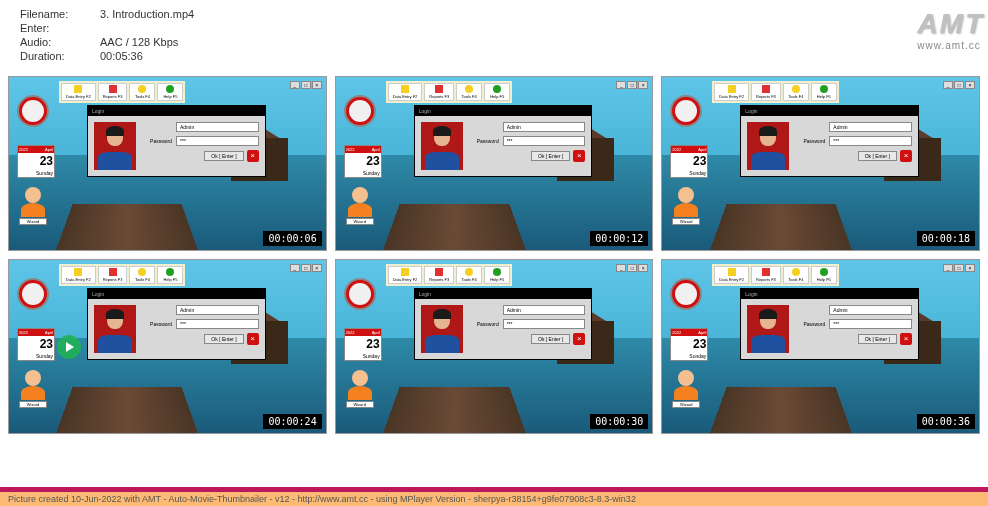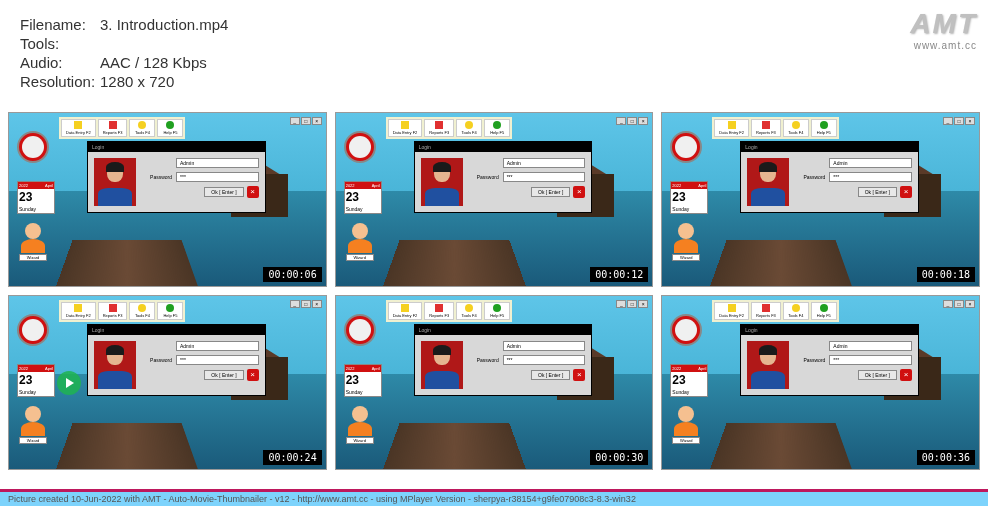--- a/index.html
+++ b/index.html
@@ -1,37 +1,37 @@
 <!DOCTYPE html>
 <html><head>
 <meta charset="utf-8">
 <style>
 *{margin:0;padding:0;box-sizing:border-box;font-family:Arial,sans-serif}
 body{background:#fff;width:988px;height:506px;position:relative;overflow:hidden}
-.header{padding:16px 20px;font-size:15px;color:#333}
+.header{padding:8px 20px;font-size:11px;color:#333}
 .header-row{display:flex;margin-bottom:2px}
 .header-label{width:80px}
-.logo{position:absolute;top:8px;right:11px;text-align:right}
+.logo{position:absolute;top:8px;right:4px;text-align:left}
 .logo-text{font-size:28px;font-weight:bold;font-style:italic;color:#c0c0c0;text-shadow:1px 1px 2px rgba(0,0,0,0.3);letter-spacing:2px}
 .logo-url{font-size:10px;color:#888;letter-spacing:1px}
 .grid{display:grid;grid-template-columns:repeat(3,1fr);gap:8px;padding:4px 8px}
 .thumb{position:relative;border:1px solid #999;height:175px;background:linear-gradient(180deg,#4fb4d8 0%,#3da0c8 40%,#2980a8 70%,#1a5a7a 100%);overflow:hidden}
 .thumb-sky{position:absolute;top:0;left:0;right:0;height:45%;background:linear-gradient(180deg,#5ec5e8,#4ab5d8)}
 .thumb-water{position:absolute;bottom:0;left:0;right:0;height:55%;background:linear-gradient(180deg,#2e8aa8,#1a5a7a)}
 .pier{position:absolute;bottom:0;left:15%;width:45%;height:50%;background:linear-gradient(90deg,#4a3525,#6a4a35,#4a3525);transform:perspective(200px) rotateX(45deg);transform-origin:bottom}
 .hut{position:absolute;right:12%;top:35%;width:18%;height:25%;background:#3a2818}
 .hut-roof{position:absolute;right:10%;top:28%;width:22%;height:10%;background:#5a3a28;clip-path:polygon(10% 100%,50% 0,90% 100%)}
 .toolbar{position:absolute;top:4px;left:50px;display:flex;gap:2px;background:#f0f0d0;padding:2px;font-size:5px}
 .tb-btn{background:#fff;border:1px solid #ccc;padding:1px 4px;display:flex;flex-direction:column;align-items:center;font-size:4px;min-width:26px}
 .tb-icon{width:8px;height:8px;margin-bottom:1px}
 .ctrl-box{position:absolute;top:4px;right:4px;display:flex;gap:1px}
 .ctrl-btn{width:10px;height:8px;background:#ddd;border:1px solid #888;font-size:5px;text-align:center}
 .clock{position:absolute;top:18px;left:8px;width:32px;height:32px;border-radius:50%;background:#d01010;border:2px solid #888}
 .clock::after{content:"";position:absolute;top:3px;left:3px;right:3px;bottom:3px;border-radius:50%;background:#f0f0f0}
-.calendar{position:absolute;top:68px;left:8px;width:38px;background:#fff;border:1px solid #888;font-size:5px;text-align:left}
+.calendar{position:absolute;top:68px;left:8px;width:38px;background:#fff;border:1px solid #888;font-size:5px;text-align:right}
 .cal-head{background:#d01010;color:#fff;padding:1px;display:flex;justify-content:space-between;font-size:4px}
 .cal-day{font-size:12px;font-weight:bold;padding:1px}
 .cal-dow{font-size:5px;padding:1px}
 .avatar{position:absolute;top:110px;left:10px;width:28px;height:32px}
 .avatar-head{width:16px;height:16px;border-radius:50%;background:#f5c090;margin:0 auto}
 .avatar-body{width:24px;height:14px;border-radius:50% 50% 0 0;background:#f58020;margin:0 auto}
 .avatar-label{font-size:4px;text-align:center;background:#fff;border:1px solid #888;margin-top:1px}
 .login-win{position:absolute;top:28px;left:78px;right:60px;background:#1a1a1a;border:1px solid #000}
 .login-title{background:#000;color:#aaa;font-size:5px;padding:2px 4px}
 .login-body{background:#d8d8d8;padding:6px;display:flex;gap:6px}
@@ -43,40 +43,40 @@
 .login-row{display:flex;align-items:center;margin-bottom:4px;gap:4px}
 .login-label{width:30px;text-align:right}
 .login-input{flex:1;background:#fff;border:1px solid #888;padding:1px 3px;font-size:5px;height:10px}
 .login-btns{display:flex;justify-content:flex-end;gap:3px;align-items:center}
 .login-btn{background:#e8e8e8;border:1px solid #888;padding:1px 6px;font-size:5px}
 .login-x{width:12px;height:12px;background:#d01010;border-radius:2px;color:#fff;font-size:8px;text-align:center;line-height:12px}
 .play-overlay{position:absolute;top:50%;left:48px;transform:translateY(-50%);width:24px;height:24px;border-radius:50%;background:rgba(30,180,80,0.85);display:none;align-items:center;justify-content:center}
 .play-overlay::after{content:"";border-left:8px solid #fff;border-top:5px solid transparent;border-bottom:5px solid transparent;margin-left:2px}
 .thumb.playing .play-overlay{display:flex}
 .timestamp{position:absolute;bottom:4px;right:4px;background:#000;color:#fff;font-size:10px;padding:2px 5px;font-family:monospace}
-.footer{position:absolute;bottom:0;left:0;right:0;font-size:9px;color:#555;padding:2px 8px;background:#7dd3fc;border-top:3px solid #be185d}
+.footer{position:absolute;bottom:0;left:0;right:0;font-size:9px;color:#555;padding:2px 8px;background:#fdba74;border-top:5px solid #be185d}
 </style>
 </head>
 <body>
 
 <div class="header">
   <div class="header-row">
       <div class="header-label">Filename:</div>
       <div>3. Introduction.mp4</div>
     </div>
   <div class="header-row">
-      <div class="header-label">Tools:</div>
+      <div class="header-label">Enter:</div>
     </div>
   <div class="header-row">
       <div class="header-label">Audio:</div>
       <div>AAC / 128 Kbps</div>
     </div>
   <div class="header-row">
-      <div class="header-label">Resolution:</div>
-      <div>1280 x 720</div>
+      <div class="header-label">Duration:</div>
+      <div>00:05:36</div>
     </div>
 </div>
 
 <div class="logo">
   <div class="logo-text">AMT</div>
   <div class="logo-url">www.amt.cc</div>
 </div>
 
 <div class="grid">
 <div class="thumb">

